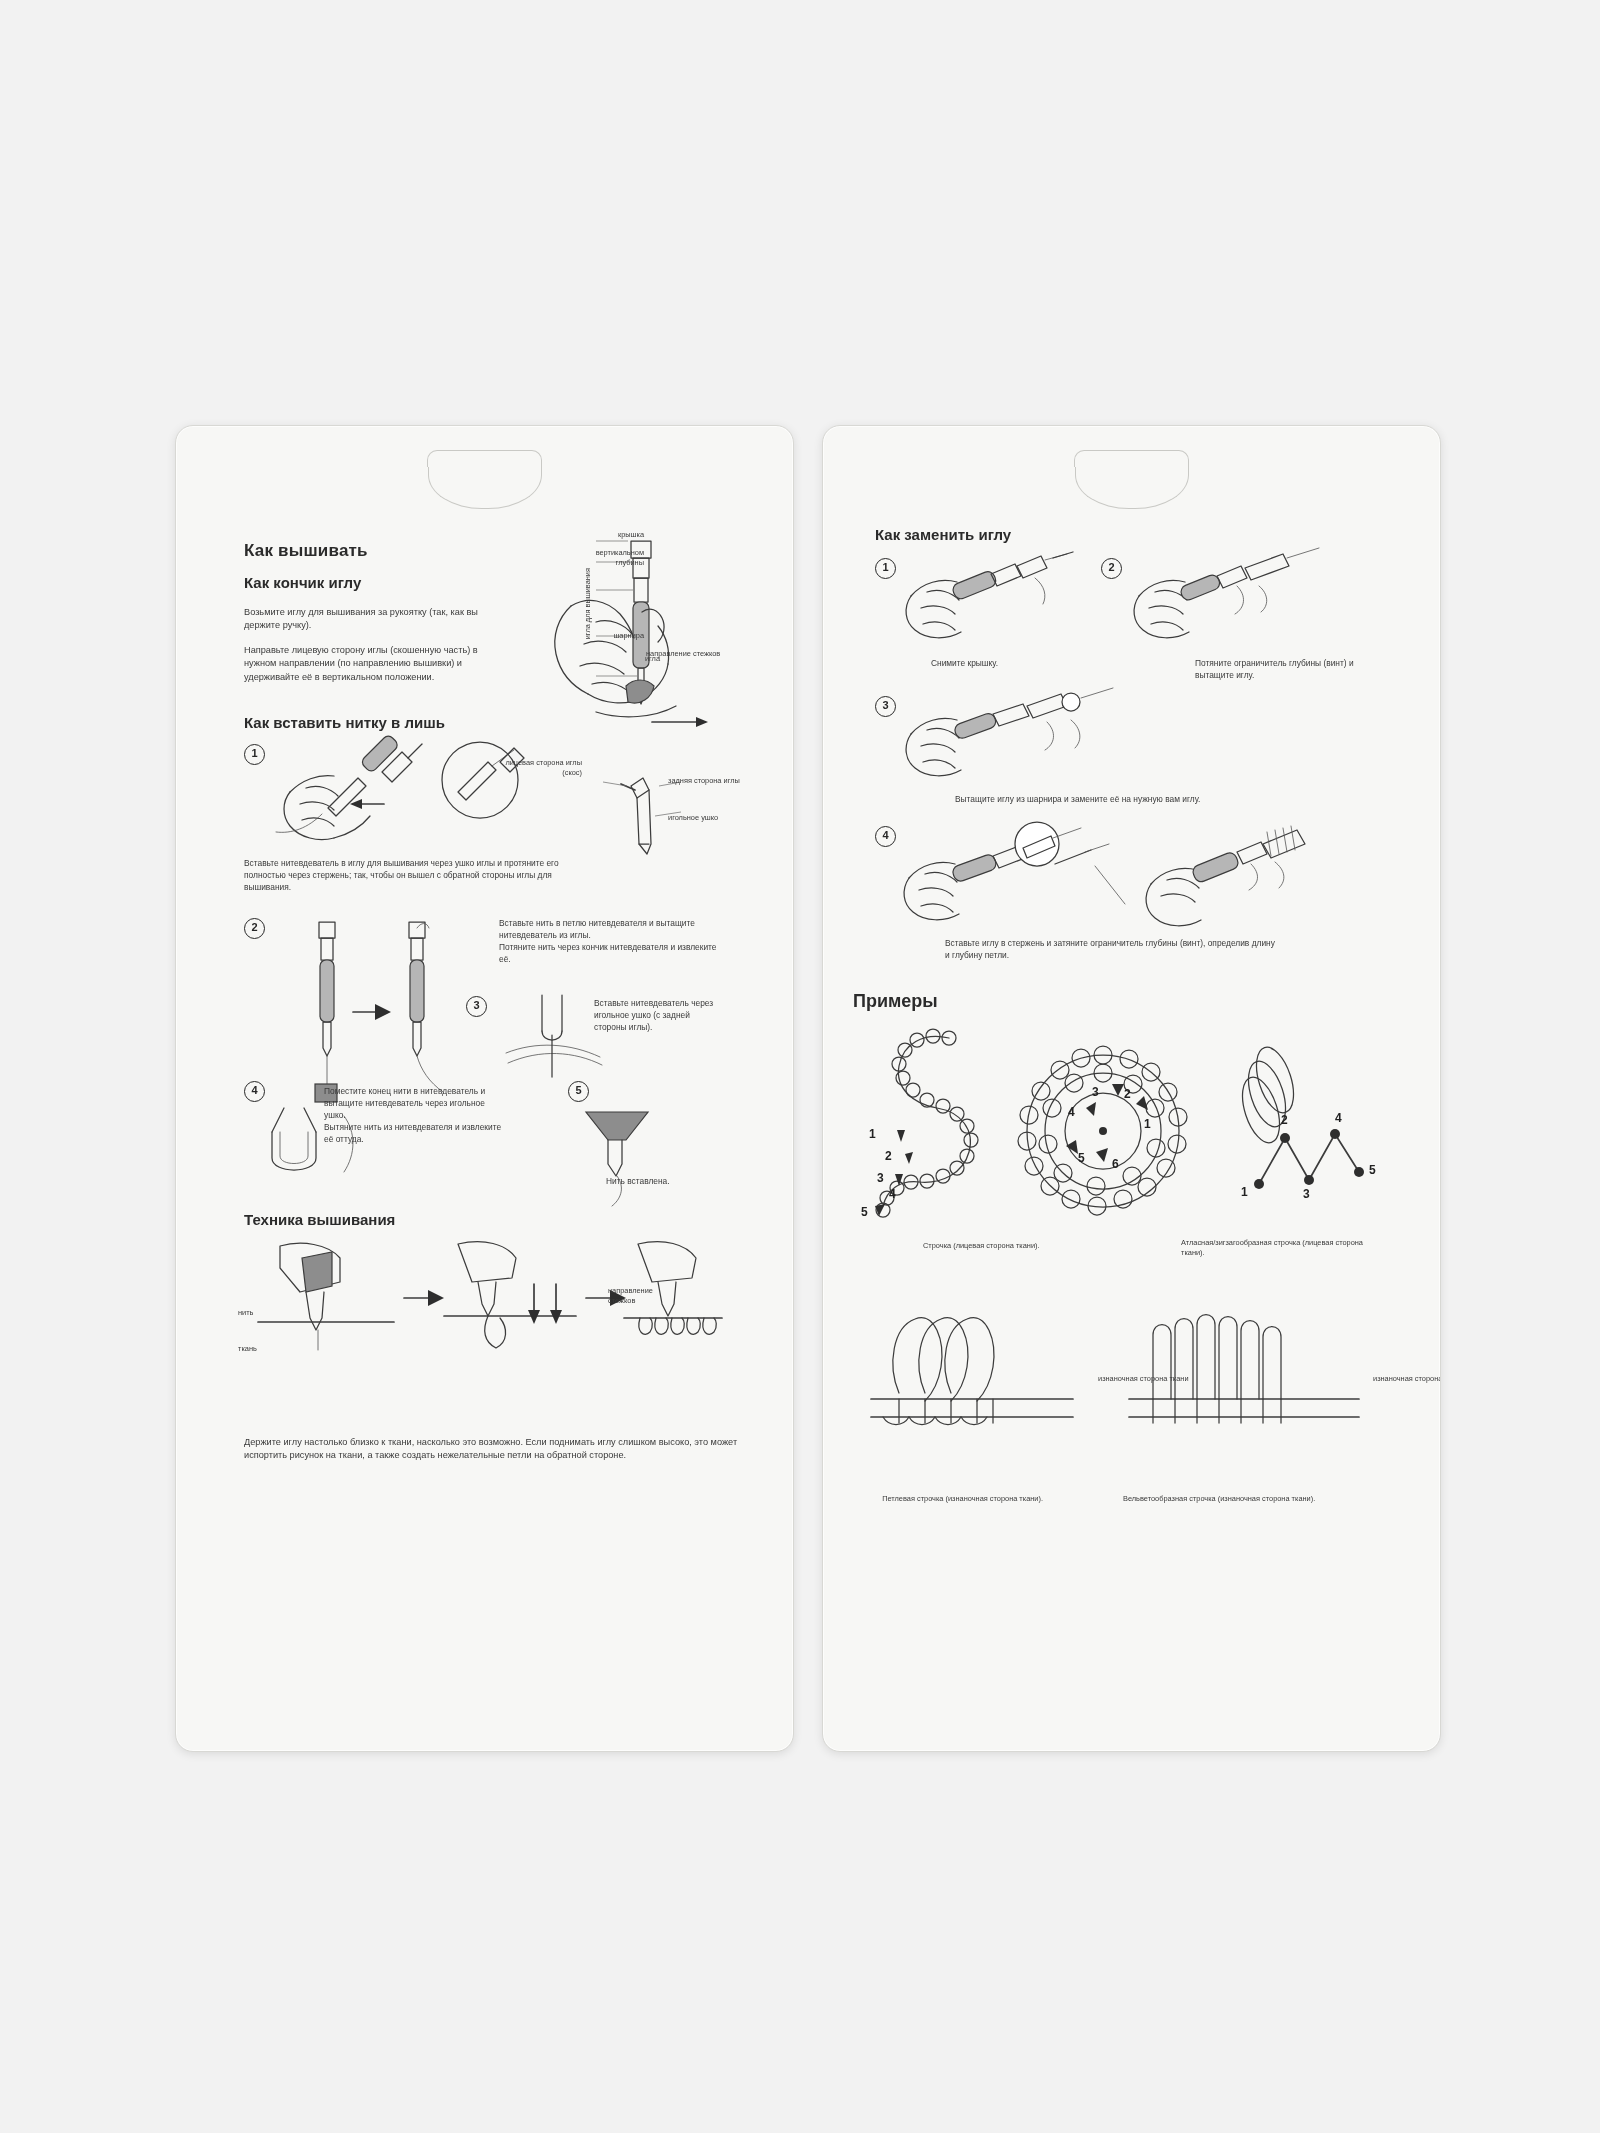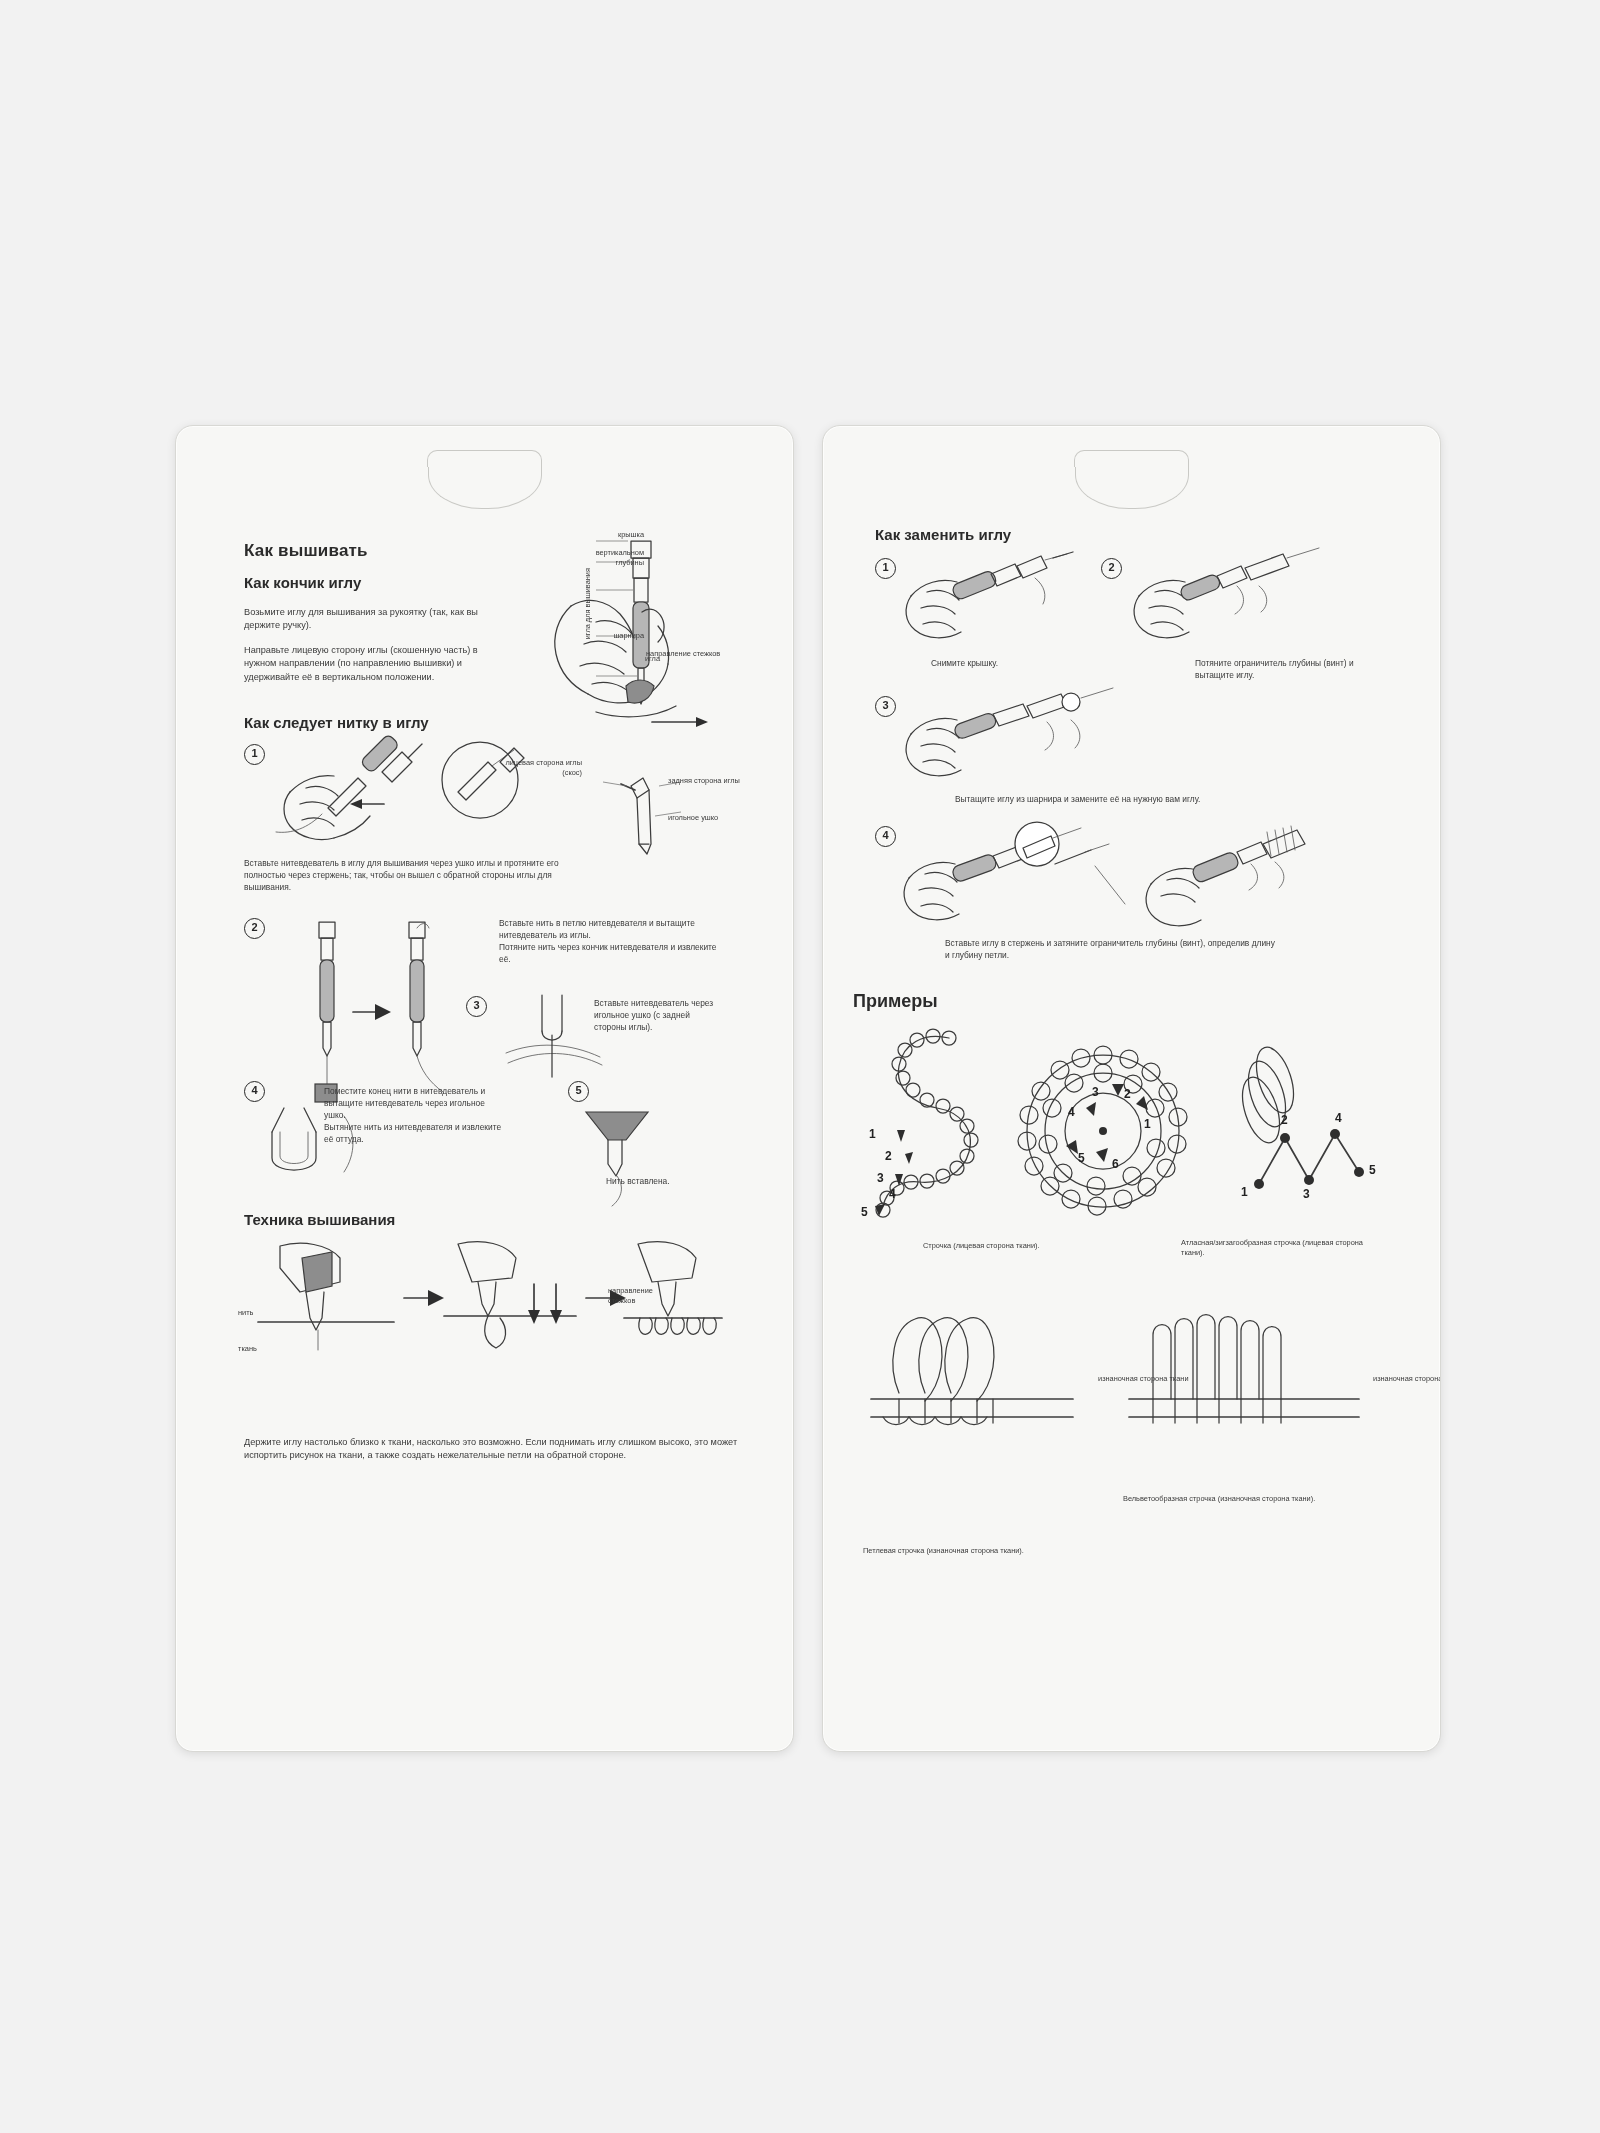--- a/index.html
+++ b/index.html
@@ -135,21 +135,21 @@
         <path class="lead" d="M120 150 L161 150"></path>
       </svg>
     </div>
     <div class="abs tiny" style="left:412px; top:104px; text-align:right; width:56px;">крышка</div>
     <div class="abs tiny" style="left:392px; top:122px; text-align:right; width:76px;">вертикальном глубины</div>
     <div class="abs tiny" style="left:408px; top:142px; width:14px; writing-mode:vertical-rl; transform:rotate(180deg); text-align:center; line-height:1.2;">игла для вышивания</div>
     <div class="abs tiny" style="left:398px; top:205px; text-align:right; width:70px;">шарнира</div>
     <div class="abs tiny" style="left:414px; top:228px; text-align:right; width:70px;">игла</div>
     <div class="abs tiny" style="left:470px; top:223px;">направление стежков</div>
 
-    <div class="abs h2" style="left:68px; top:288px;">Как следует нитку в иглу</div>
+    <div class="abs h2" style="left:68px; top:288px;">Как вставить нитку в лишь</div>
 
     <div class="step-num" style="left:68px; top:318px;">1</div>
 
     <div class="abs" style="left:86px; top:316px;">
       <svg width="300" height="110" viewBox="0 0 300 110">
         <path class="ln" d="M28 50 C40 38 56 32 72 34"></path>
         <path class="ln" d="M28 50 C20 60 20 74 28 84 C38 96 56 100 72 96"></path>
         <path class="ln" d="M72 96 C88 92 100 84 108 74"></path>
         <path class="ln" d="M44 46 C56 42 68 46 76 54"></path>
         <path class="ln" d="M38 62 C50 58 64 60 72 68"></path>
@@ -507,21 +507,21 @@
         <path class="ln2" d="M8 98 L210 98"></path>
         <path class="ln2" d="M8 116 L210 116"></path>
         <path class="ln" d="M36 98 L36 122 M62 98 L62 122 M88 98 L88 122 M114 98 L114 122 M130 98 L130 122"></path>
         <path class="ln" d="M20 116 C26 126 40 126 46 116"></path>
         <path class="ln" d="M46 116 C52 126 66 126 72 116"></path>
         <path class="ln" d="M72 116 C78 126 92 126 98 116"></path>
         <path class="ln" d="M98 116 C104 126 118 126 124 116"></path>
       </svg>
     </div>
     <div class="abs tiny" style="left:275px; top:948px; width:110px; white-space:pre-line;">изнаночная сторона ткани</div>
-    <div class="abs tiny" style="left:40px; top:1120px; width:180px; white-space:pre-line;">Петлевая строчка (изнаночная сторона ткани).</div>
+    <div class="abs tiny" style="left:40px; top:1068px; width:180px; white-space:pre-line;text-align:right;">Петлевая строчка (изнаночная сторона ткани).</div>
 
     <div class="abs" style="left:300px; top:875px;">
       <svg width="250" height="140" viewBox="0 0 250 140">
         <path class="ln" d="M30 98 L30 34 C30 20 48 20 48 34 L48 98"></path>
         <path class="ln" d="M52 98 L52 28 C52 14 70 14 70 28 L70 98"></path>
         <path class="ln" d="M74 98 L74 24 C74 10 92 10 92 24 L92 98"></path>
         <path class="ln" d="M96 98 L96 26 C96 12 114 12 114 26 L114 98"></path>
         <path class="ln" d="M118 98 L118 30 C118 16 136 16 136 30 L136 98"></path>
         <path class="ln" d="M140 98 L140 36 C140 22 158 22 158 36 L158 98"></path>
         <path class="ln2" d="M6 98 L236 98"></path>

